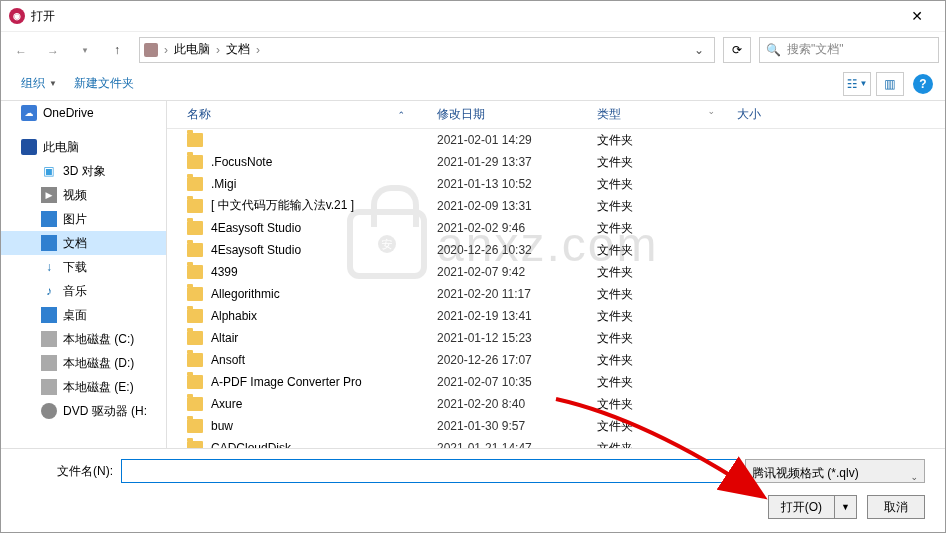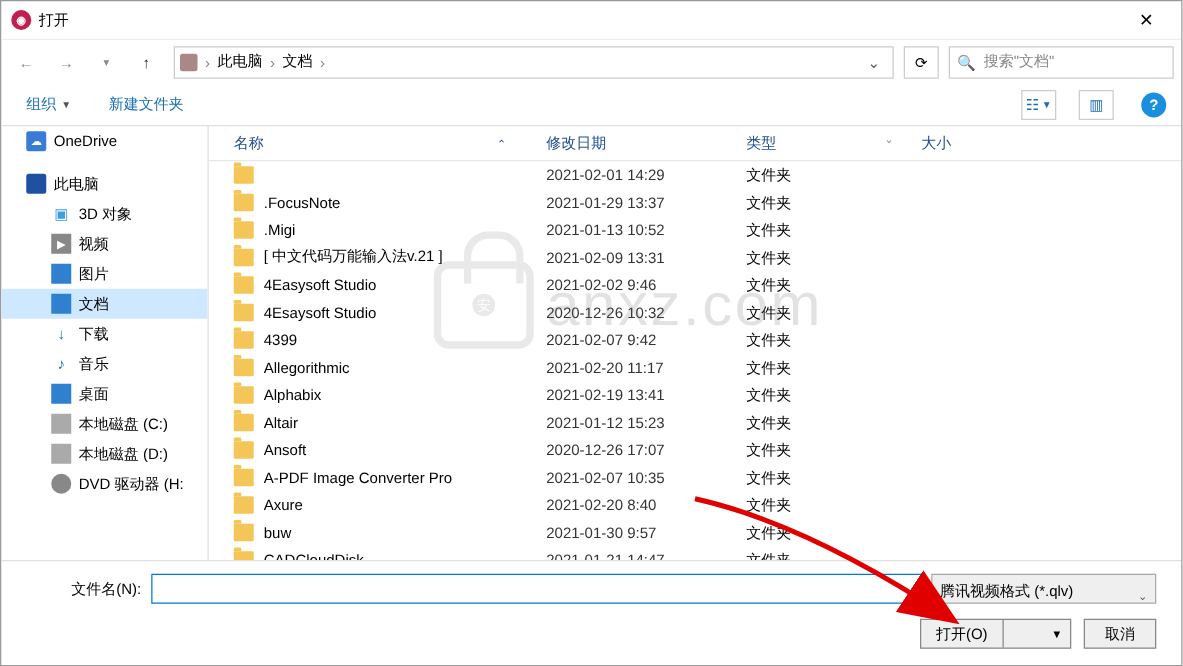--- a/index.html
+++ b/index.html
@@ -12,21 +12,21 @@
 .nav-btn { width: 28px; height: 26px; display: inline-flex; align-items: center; justify-content: center; color: #888; }
 .nav-btn.enabled { color: #333; }
 .addr { flex: 1; display: flex; align-items: center; border: 1px solid #ccc; height: 26px; padding: 0 4px; margin: 0 4px; }
 .addr .crumb-text { padding: 0 4px; }
 .addr .crumb-sep { color: #888; padding: 0 2px; }
 .addr-spacer { flex:1; }
 .addr .drop { color:#555; padding:0 6px; }
 .refresh { width:28px; height:26px; border:1px solid #ccc; display:inline-flex;align-items:center;justify-content:center; }
 .search { width: 180px; height:26px; border:1px solid #ccc; display:flex; align-items:center; padding:0 6px; color:#888; margin-left:4px; }
 .search .sicon { margin-right:6px; }
-.toolbar { display:flex; align-items:center; height:34px; padding:0 12px; border-bottom:1px solid #e0e0e0; gap:14px; }
+.toolbar { display:flex; align-items:center; height:34px; padding:0 12px; border-bottom:1px solid #e0e0e0; gap:1px; }
 .toolbar .tbtn { color:#1a6fb0; padding:4px 8px; display:inline-flex; align-items:center; }
 .toolbar .tbtn .dd { font-size:8px; margin-left:4px; color:#555; }
 .toolbar-spacer { flex:1; }
 .toolbar .ricon { width:28px; height:24px; border:1px solid #ccc; display:inline-flex; align-items:center; justify-content:center; margin-left:4px; color:#1a6fb0; }
 .toolbar .help { width:20px;height:20px;border-radius:50%;background:#1a8fe0;color:#fff;display:inline-flex;align-items:center;justify-content:center;margin-left:8px;font-weight:bold; }
 .main { display:flex; height: calc(533px - 30px - 36px - 34px - 84px - 2px); }
 .tree { width: 166px; border-right:1px solid #e0e0e0; overflow:hidden; }
 .tree-item { display:flex; align-items:center; height:24px; padding-left:20px; gap:6px; }
 .tree-item.sub { padding-left:40px; }
 .tree-item.selected { background:#cde8ff; }
@@ -63,21 +63,21 @@
 .wm-lock::before { content:''; position:absolute; top:-30px; left:18px; width:36px; height:36px; border:6px solid #888; border-bottom:none; border-radius:20px 20px 0 0; }
 .wm-lock .dot { width:18px;height:18px;border-radius:50%;background:#888;color:#fff;display:flex;align-items:center;justify-content:center;font-size:11px; }
 .wm-text { font-size:48px; color:#666; letter-spacing:2px; }
 .bottom { border-top:1px solid #e0e0e0; padding:10px 20px 14px; height:108px; position:relative; }
 .fn-row { display:flex; align-items:center; margin-bottom:12px; }
 .fn-label { width:100px; text-align:right; padding-right:8px; }
 .fn-input { flex:1; height:24px; border:1px solid #0078d7; padding:0 4px; outline:none; margin-right:8px; }
 .filter { width:180px; height:24px; border:1px solid #aaa; background:#efefef; display:flex; align-items:flex-end; padding:0 6px; }
 .filter .fdrop { margin-left:auto; font-size:9px; color:#555; }
 .btn-row { display:flex; justify-content:flex-end; gap:10px; padding-right:0; }
-.dbtn { height:24px; border:1px solid #888; background:#efefef; display:inline-flex; align-items:center; justify-content:center; padding:0 16px; cursor:pointer;gap:32px; }
+.dbtn { height:24px; border:1px solid #888; background:#efefef; display:inline-flex; align-items:center; justify-content:center; padding:0 16px; cursor:pointer; }
 .dbtn.split { padding:0; }
 .dbtn.split .main-lbl { padding:0 12px; border-right:1px solid #888; height:100%; display:inline-flex; align-items:center; }
 .dbtn.split .dd { padding:0 6px; font-size:9px; }
 .annotation-arrow { position:absolute; top: 388px; left: 545px; pointer-events:none; }
 </style>
 </head>
 <body>
 
 <div class="titlebar">
   <span class="app-icon">◉</span>
@@ -158,20 +158,24 @@
         <span class="ticon desk"></span>
         <span>桌面</span>
       </div>
     <div class="tree-item sub">
         <span class="ticon disk"></span>
         <span>本地磁盘 (C:)</span>
       </div>
     <div class="tree-item sub">
         <span class="ticon disk"></span>
         <span>本地磁盘 (D:)</span>
+      </div>
+    <div class="tree-item sub">
+        <span class="ticon disk"></span>
+        <span>本地磁盘 (E:)</span>
       </div>
     <div class="tree-item sub">
         <span class="ticon dvd"></span>
         <span>DVD 驱动器 (H:</span>
       </div>
   </div>
 
   <div class="filepane">
     <div class="headers">
       <div class="hcol col-name">

